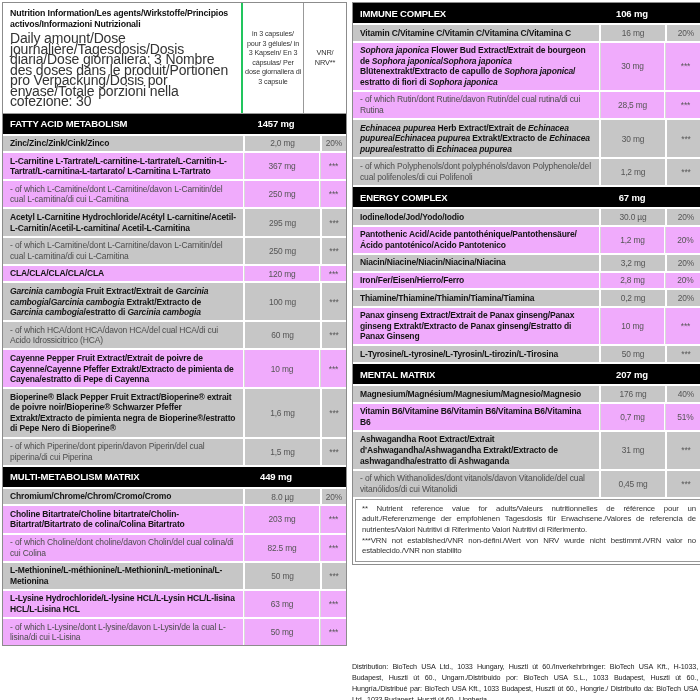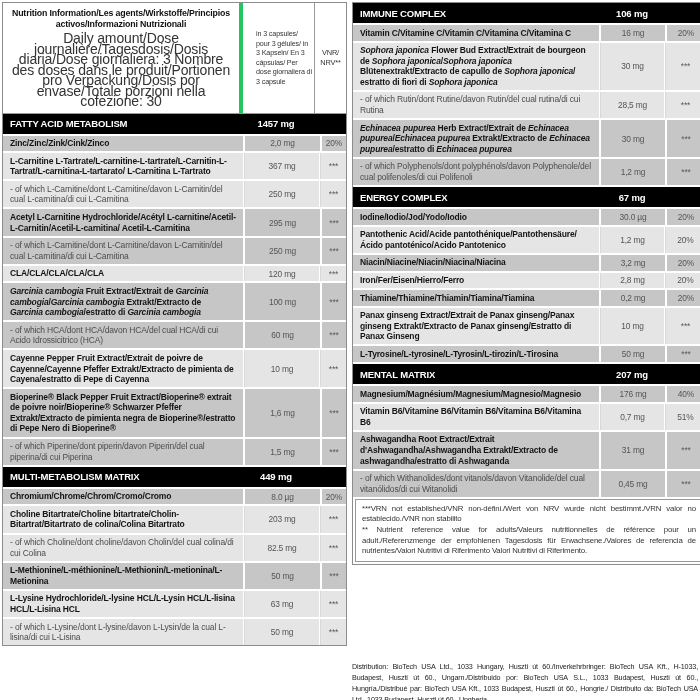--- a/index.html
+++ b/index.html
@@ -10,47 +10,47 @@
   }
   .table-wrap {
     position:absolute; top:2px; background:#fff;
     border:1px solid #8c8c8c; box-sizing:border-box;
   }
   #left-table  { left:2px;   width:345px; }
   #right-table { left:352px; width:354px; }
 
   
   .nt-header { display:flex; border-bottom:1px solid #999; background:#fff; }
-  .nt-header .desc { width:240px; padding:5px 7px 6px 7px; border-right:4px solid #22c55e; box-sizing:border-box;text-align:center; }
+  .nt-header .desc { width:240px; padding:5px 7px 6px 7px; border-right:2px solid #22c55e; box-sizing:border-box; }
   .nt-header .desc .t { font-weight:bold; font-size:8.8px; line-height:11px; color:#111; }
   .nt-header .desc .s { font-size:14px; line-height:10.5px; color:#333; margin-top:3px; }
   .nt-header .amt-h {
     width:61px; border-right:1px solid #999; box-sizing:border-box;
-    display:flex; align-items:center; justify-content:center; text-align:left;
-    font-size:7.2px; line-height:9.5px; color:#333; padding:3px 2px;margin-left:11px;
+    display:flex; align-items:center; justify-content:center; text-align:center;
+    font-size:7.2px; line-height:9.5px; color:#333; padding:3px 2px;
   }
   .nt-header .nrv-h {
     flex:1; display:flex; align-items:center; justify-content:center; text-align:center;
     font-size:7.4px; line-height:9.5px; color:#333; white-space:pre-line;
   }
 
   
   .sec-bar {
     position:relative; background:#000; color:#fff; font-weight:bold;
     font-size:9.5px; line-height:11px; padding:4.5px 7px; margin-top:2px;
   }
   .sec-bar:first-child { margin-top:0; }
   .sec-bar .sec-amt { position:absolute; top:4.5px; text-align:center; }
   #left-table  .sec-bar .sec-amt { left:242px; width:62px; }
   #right-table .sec-bar .sec-amt { left:246px; width:66px; }
 
   
   .row { display:flex; margin-top:2px; }
   .row.gray  .cell { background:#c6c6c6; }
-  .row.white .cell { background:#e5e5e5; }
+  .row.white .cell { background:#f0abfc; }
   .cell { box-sizing:border-box; }
   .c-name {
     padding:2.5px 7px; font-size:8.5px; line-height:10.6px; color:#141414; font-weight:bold;
   }
   #left-table  .c-name { width:240px; }
   #right-table .c-name { width:246px; }
   .row.sub .c-name { font-weight:normal; color:#4d4d4d; }
   .c-amt, .c-nrv {
     margin-left:2px; display:flex; align-items:center; justify-content:center;
     font-size:8.4px; color:#555;
@@ -200,21 +200,21 @@
         <div class="cell c-amt">30 mg</div>
         <div class="cell c-nrv">***</div>
       </div>
       <div class="row gray sub">
         <div class="cell c-name">- of which Polyphenols/dont polyphénols/davon Polyphenole/del cual polifenoles/di cui Polifenoli</div>
         <div class="cell c-amt">1,2 mg</div>
         <div class="cell c-nrv">***</div>
       </div>
       <div class="sec-bar"><span>ENERGY COMPLEX</span><span class="sec-amt">67 mg</span></div>
       <div class="row gray">
-        <div class="cell c-name">Iodine/Iodio/Jod/Yodo/Iodio</div>
+        <div class="cell c-name">Iodine/Iode/Jod/Yodo/Iodio</div>
         <div class="cell c-amt">30.0 µg</div>
         <div class="cell c-nrv">20%</div>
       </div>
       <div class="row white">
         <div class="cell c-name">Pantothenic Acid/Acide pantothénique/Pantothensäure/Ácido pantoténico/Acido Pantotenico</div>
         <div class="cell c-amt">1,2 mg</div>
         <div class="cell c-nrv">20%</div>
       </div>
       <div class="row gray">
         <div class="cell c-name">Niacin/Niacine/Niacin/Niacina/Niacina</div>
@@ -257,18 +257,18 @@
         <div class="cell c-amt">31 mg</div>
         <div class="cell c-nrv">***</div>
       </div>
       <div class="row gray sub">
         <div class="cell c-name">- of which Withanolides/dont vitanols/davon Vitanolide/del cual vitanólidos/di cui Witanolidi</div>
         <div class="cell c-amt">0,45 mg</div>
         <div class="cell c-nrv">***</div>
       </div>
     </div>
   <div class="footnote-box">
+    <p>** Nutrient reference value for adults/Valeurs nutritionnelles de référence pour un adult./Referenzmenge der empfohlenen Tagesdosis für Erwachsene./Valores de referencia de nutrientes/Valori Nutritivi di Riferimento Valori Nutritivi di Riferimento.</p>
     <p>***VRN not established/VNR non-défini./Wert von NRV wurde nicht bestimmt./VRN valor no establecido./VNR non stabilito</p>
-    <p>** Nutrient reference value for adults/Valeurs nutritionnelles de référence pour un adult./Referenzmenge der empfohlenen Tagesdosis für Erwachsene./Valores de referencia de nutrientes/Valori Nutritivi di Riferimento Valori Nutritivi di Riferimento.</p>
   </div>
 </div>
 
 <div class="distribution">Distribution: BioTech USA Ltd., 1033 Hungary, Huszti út 60./Inverkehrbringer: BioTech USA Kft., H-1033, Budapest, Huszti út 60., Ungarn./Distribuido por: BioTech USA S.L., 1033 Budapest, Huszti út 60., Hungría./Distribué par: BioTech USA Kft., 1033 Budapest, Huszti út 60., Hongrie./ Distribuito da: BioTech USA Ltd., 1033 Budapest, Huszti út 60., Ungheria</div>
 
 </body></html>

